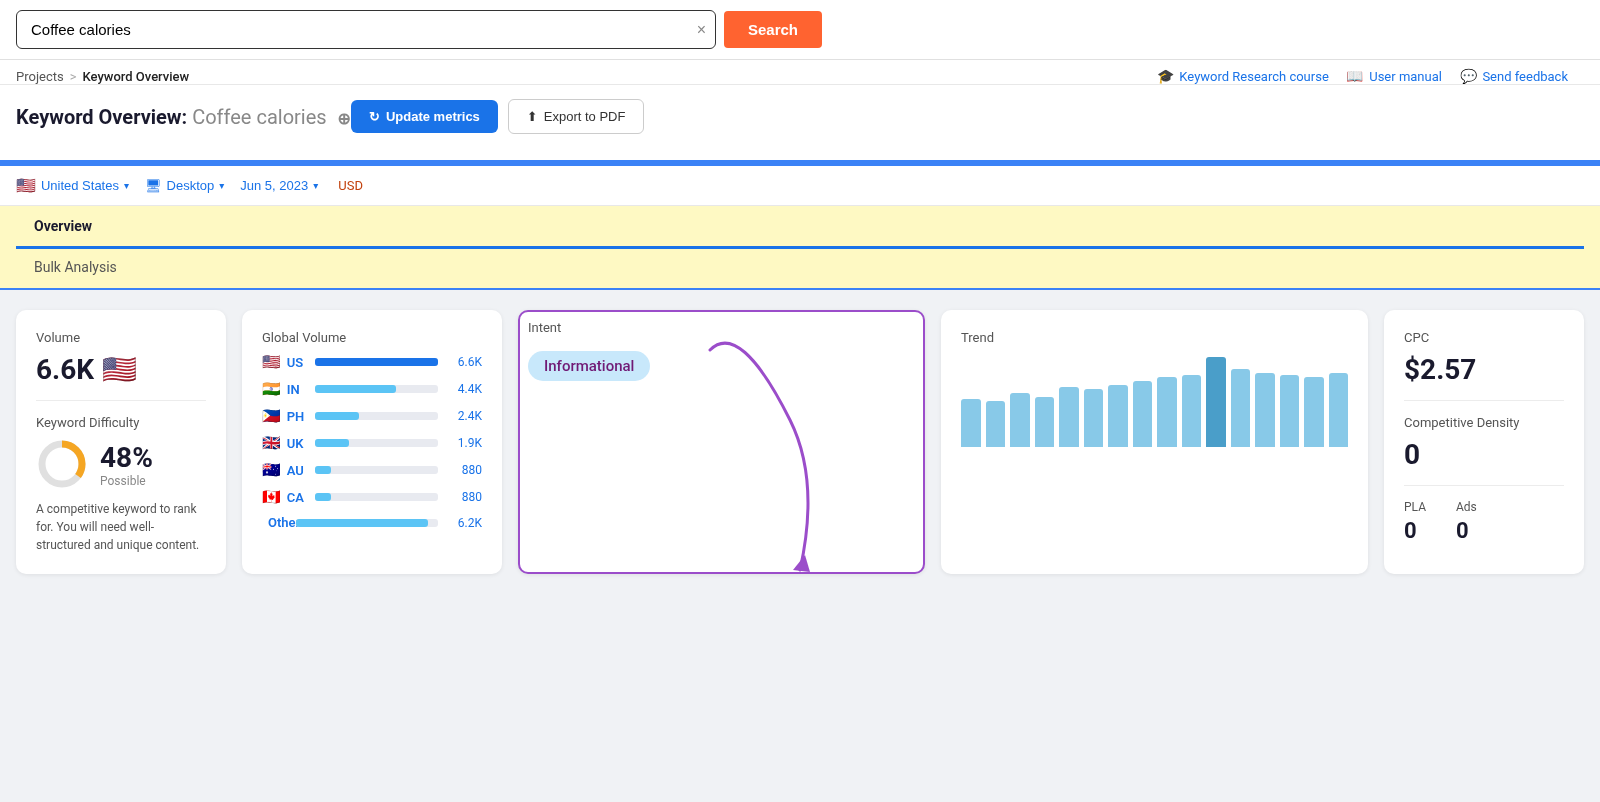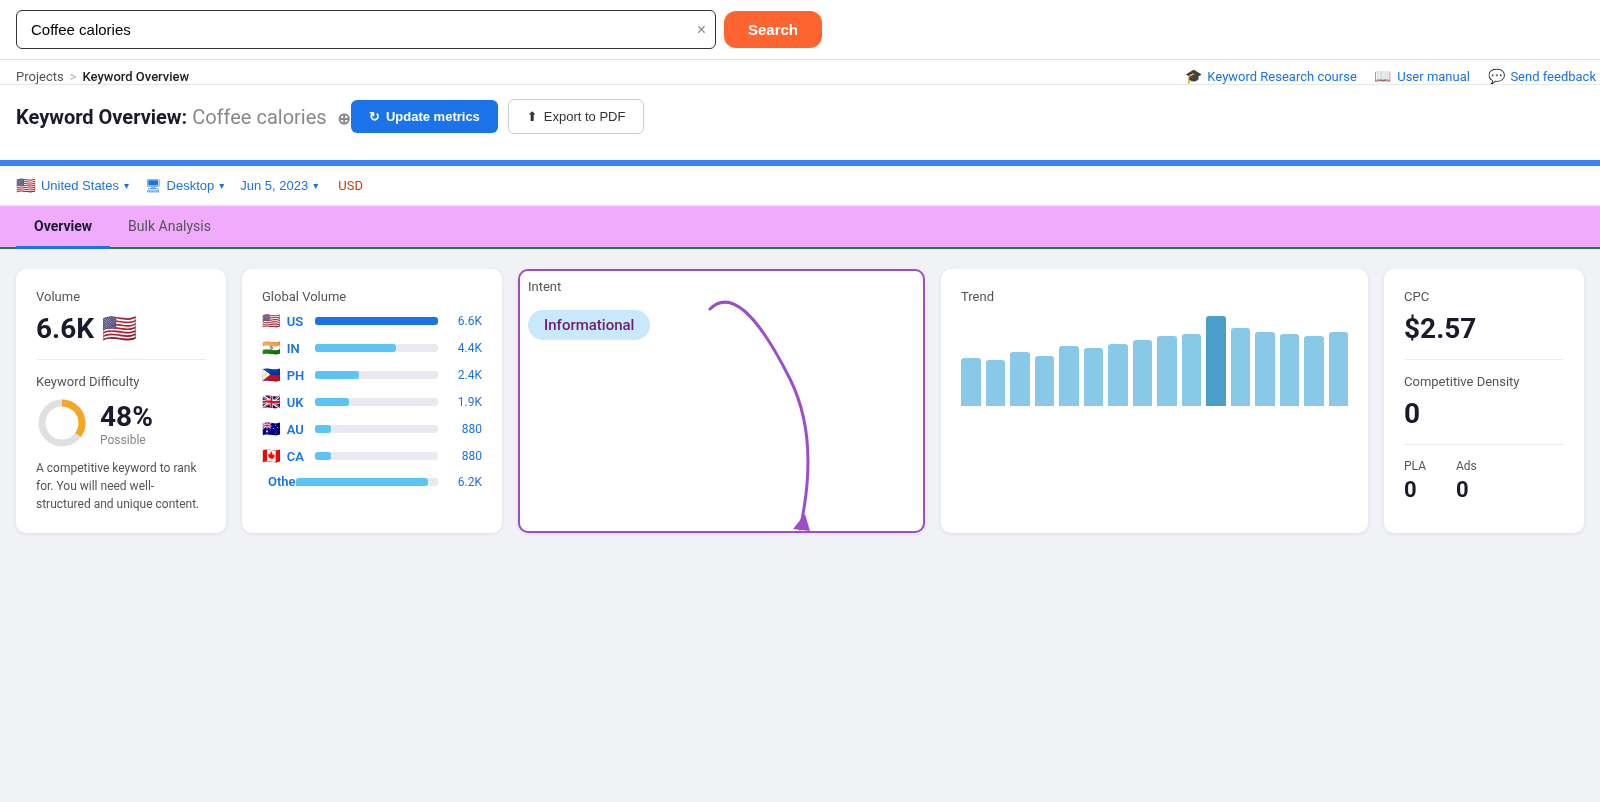--- a/index.html
+++ b/index.html
@@ -35,31 +35,31 @@
       background: none;
       border: none;
       cursor: pointer;
       color: #888;
       font-size: 16px;
     }
     .search-button {
       background: #ff6330;
       color: #fff;
       border: none;
-      border-radius: 12px;
+      border-radius: 4px;
       padding: 10px 24px;
       font-size: 15px;
       font-weight: 600;
       cursor: pointer;
     }
 
     
     .top-nav {
       background: #fff;
-      padding: 8px 4px 0 16px;
+      padding: 8px 32px 0 16px;
       display: flex;
       align-items: center;
       justify-content: space-between;
       border-bottom: 1px solid #e8e8e8;
     }
     .breadcrumb {
       display: flex;
       align-items: center;
       gap: 6px;
       color: #555;
@@ -146,25 +146,26 @@
       background: none;
       border: none;
       padding: 0;
     }
     .filter-flag { font-size: 16px; }
     .filter-chevron { font-size: 10px; color: #1a73e8; }
     .currency-label { color: #c2410c; font-size: 13px; margin-left: 4px; }
 
     
     .tabs-row {
-      background: #f0abfc;
+      background: #fef9c3;
       padding: 0 16px;
       display: flex;
       gap: 0;
-      border-bottom: 2px solid #15803d;
+      border-bottom: 2px solid #3b82f6;
+      flex-direction: column;
     }
     .tab {
       padding: 12px 18px;
       font-size: 14px;
       cursor: pointer;
       color: #555;
       border-bottom: 3px solid transparent;
       margin-bottom: -2px;
     }
     .tab.active {

